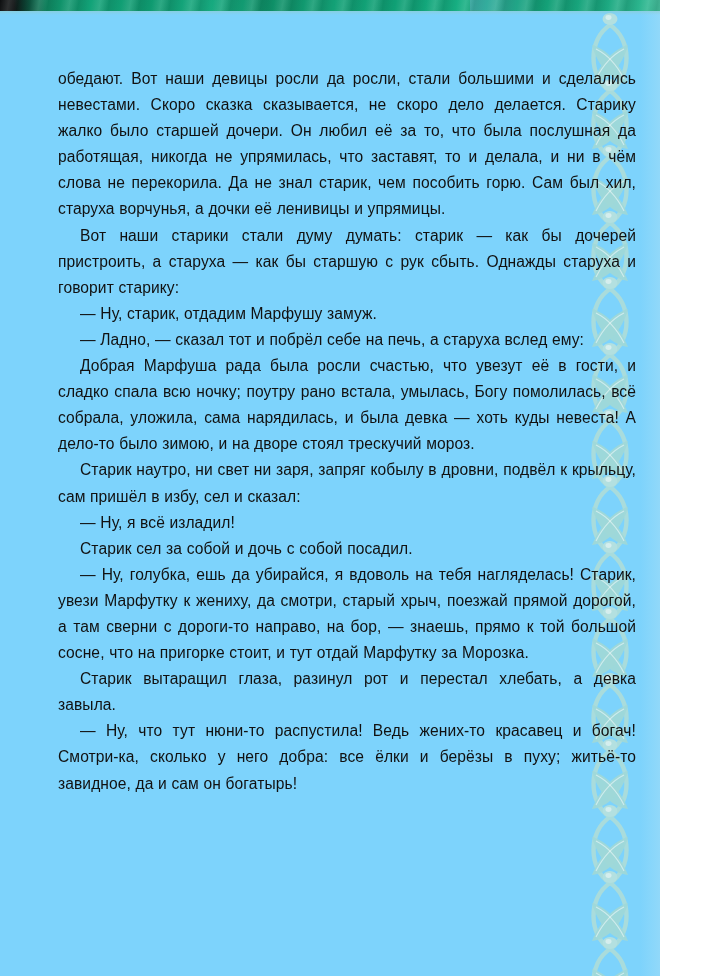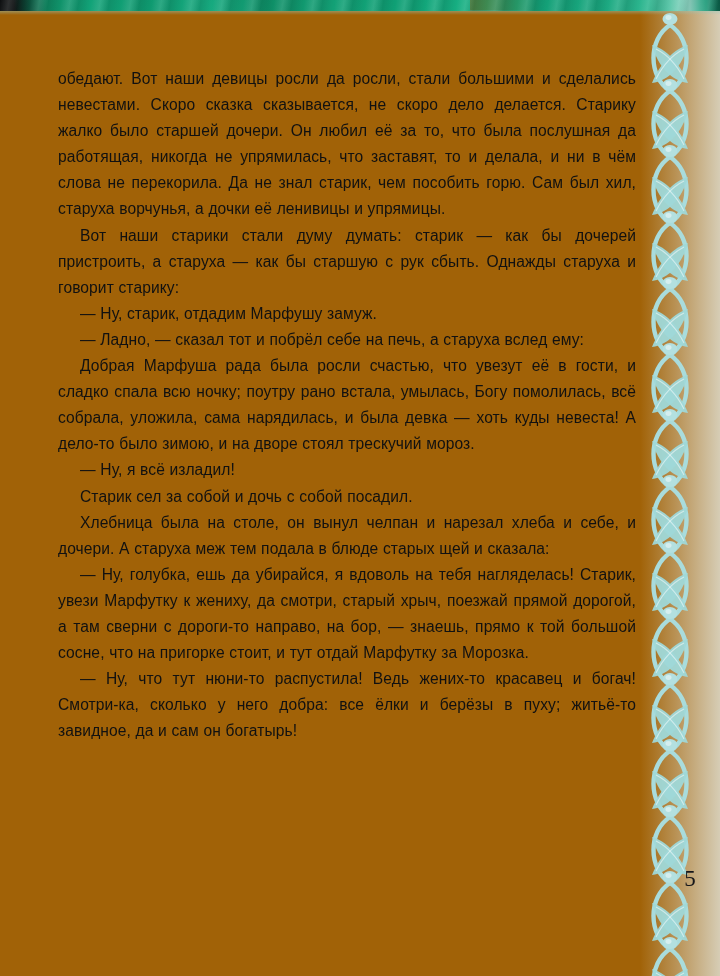--- a/index.html
+++ b/index.html
@@ -6,23 +6,23 @@
   html, body {
     margin: 0;
     padding: 0;
     background: #ffffff;
   }
   body {
     font-family: "Liberation Sans", sans-serif;
   }
   .page {
     position: relative;
-    width: 720px;
+    width: 660px;
     height: 976px;
-    background: #a16207;
+    background: #7dd3fc;
     overflow: hidden;
   }
 
   
   .top-band {
     position: absolute;
     left: 0; top: 0;
     width: 720px;
     height: 11px;
     background:
@@ -173,22 +173,23 @@
       </g>
     </svg>
   </div>
 
   <div class="text-column">
     <p class="para noindent">обедают. Вот наши девицы росли да росли, стали большими и сделались невестами. Скоро сказка сказывается, не скоро дело делается. Старику жалко было старшей дочери. Он любил её за то, что была послушная да работящая, никогда не упрямилась, что заставят, то и делала, и ни в чём слова не перекорила. Да не знал старик, чем пособить горю. Сам был хил, старуха ворчунья, а дочки её ленивицы и упрямицы.</p>
     <p class="para indent">Вот наши старики стали думу думать: старик — как бы дочерей пристроить, а старуха — как бы старшую с рук сбыть. Однажды старуха и говорит старику:</p>
     <p class="para indent">— Ну, старик, отдадим Марфушу замуж.</p>
     <p class="para indent">— Ладно, — сказал тот и побрёл себе на печь, а старуха вслед ему:</p>
     <p class="para indent">Добрая Марфуша рада была росли счастью, что увезут её в гости, и сладко спала всю ночку; поутру рано встала, умылась, Богу помолилась, всё собрала, уложила, сама нарядилась, и была девка — хоть куды невеста! А дело-то было зимою, и  на дворе стоял трескучий мороз.</p>
+    <p class="para indent">Старик наутро, ни свет ни заря, запряг кобылу в дровни, подвёл к крыльцу, сам пришёл в избу, сел и сказал:</p>
     <p class="para indent">— Ну, я всё изладил!</p>
     <p class="para indent">Старик сел за собой и дочь с собой посадил.</p>
-    <p class="para indent">Хлебница была на столе, он вынул челпан и нарезал хлеба и себе, и дочери. А старуха меж тем подала в блюде старых щей и сказала:</p>
     <p class="para indent">— Ну, голубка, ешь да убирайся, я вдоволь на тебя нагляделась! Старик, увези Марфутку к жениху, да смотри, старый хрыч, поезжай прямой дорогой, а там сверни с дороги-то направо, на бор, — знаешь, прямо к той большой сосне, что на пригорке стоит, и тут отдай Марфутку за Морозка.</p>
+    <p class="para indent">Старик вытаращил глаза, разинул рот и перестал хлебать, а девка завыла.</p>
     <p class="para indent">— Ну, что тут нюни-то распустила! Ведь жених-то красавец и богач! Смотри-ка, сколько у него добра: все ёлки и берёзы в пуху; житьё-то завидное, да и сам он богатырь!</p>
   </div>
 
   <div class="page-number">5</div>
 
 </div>
 
 </body></html>

